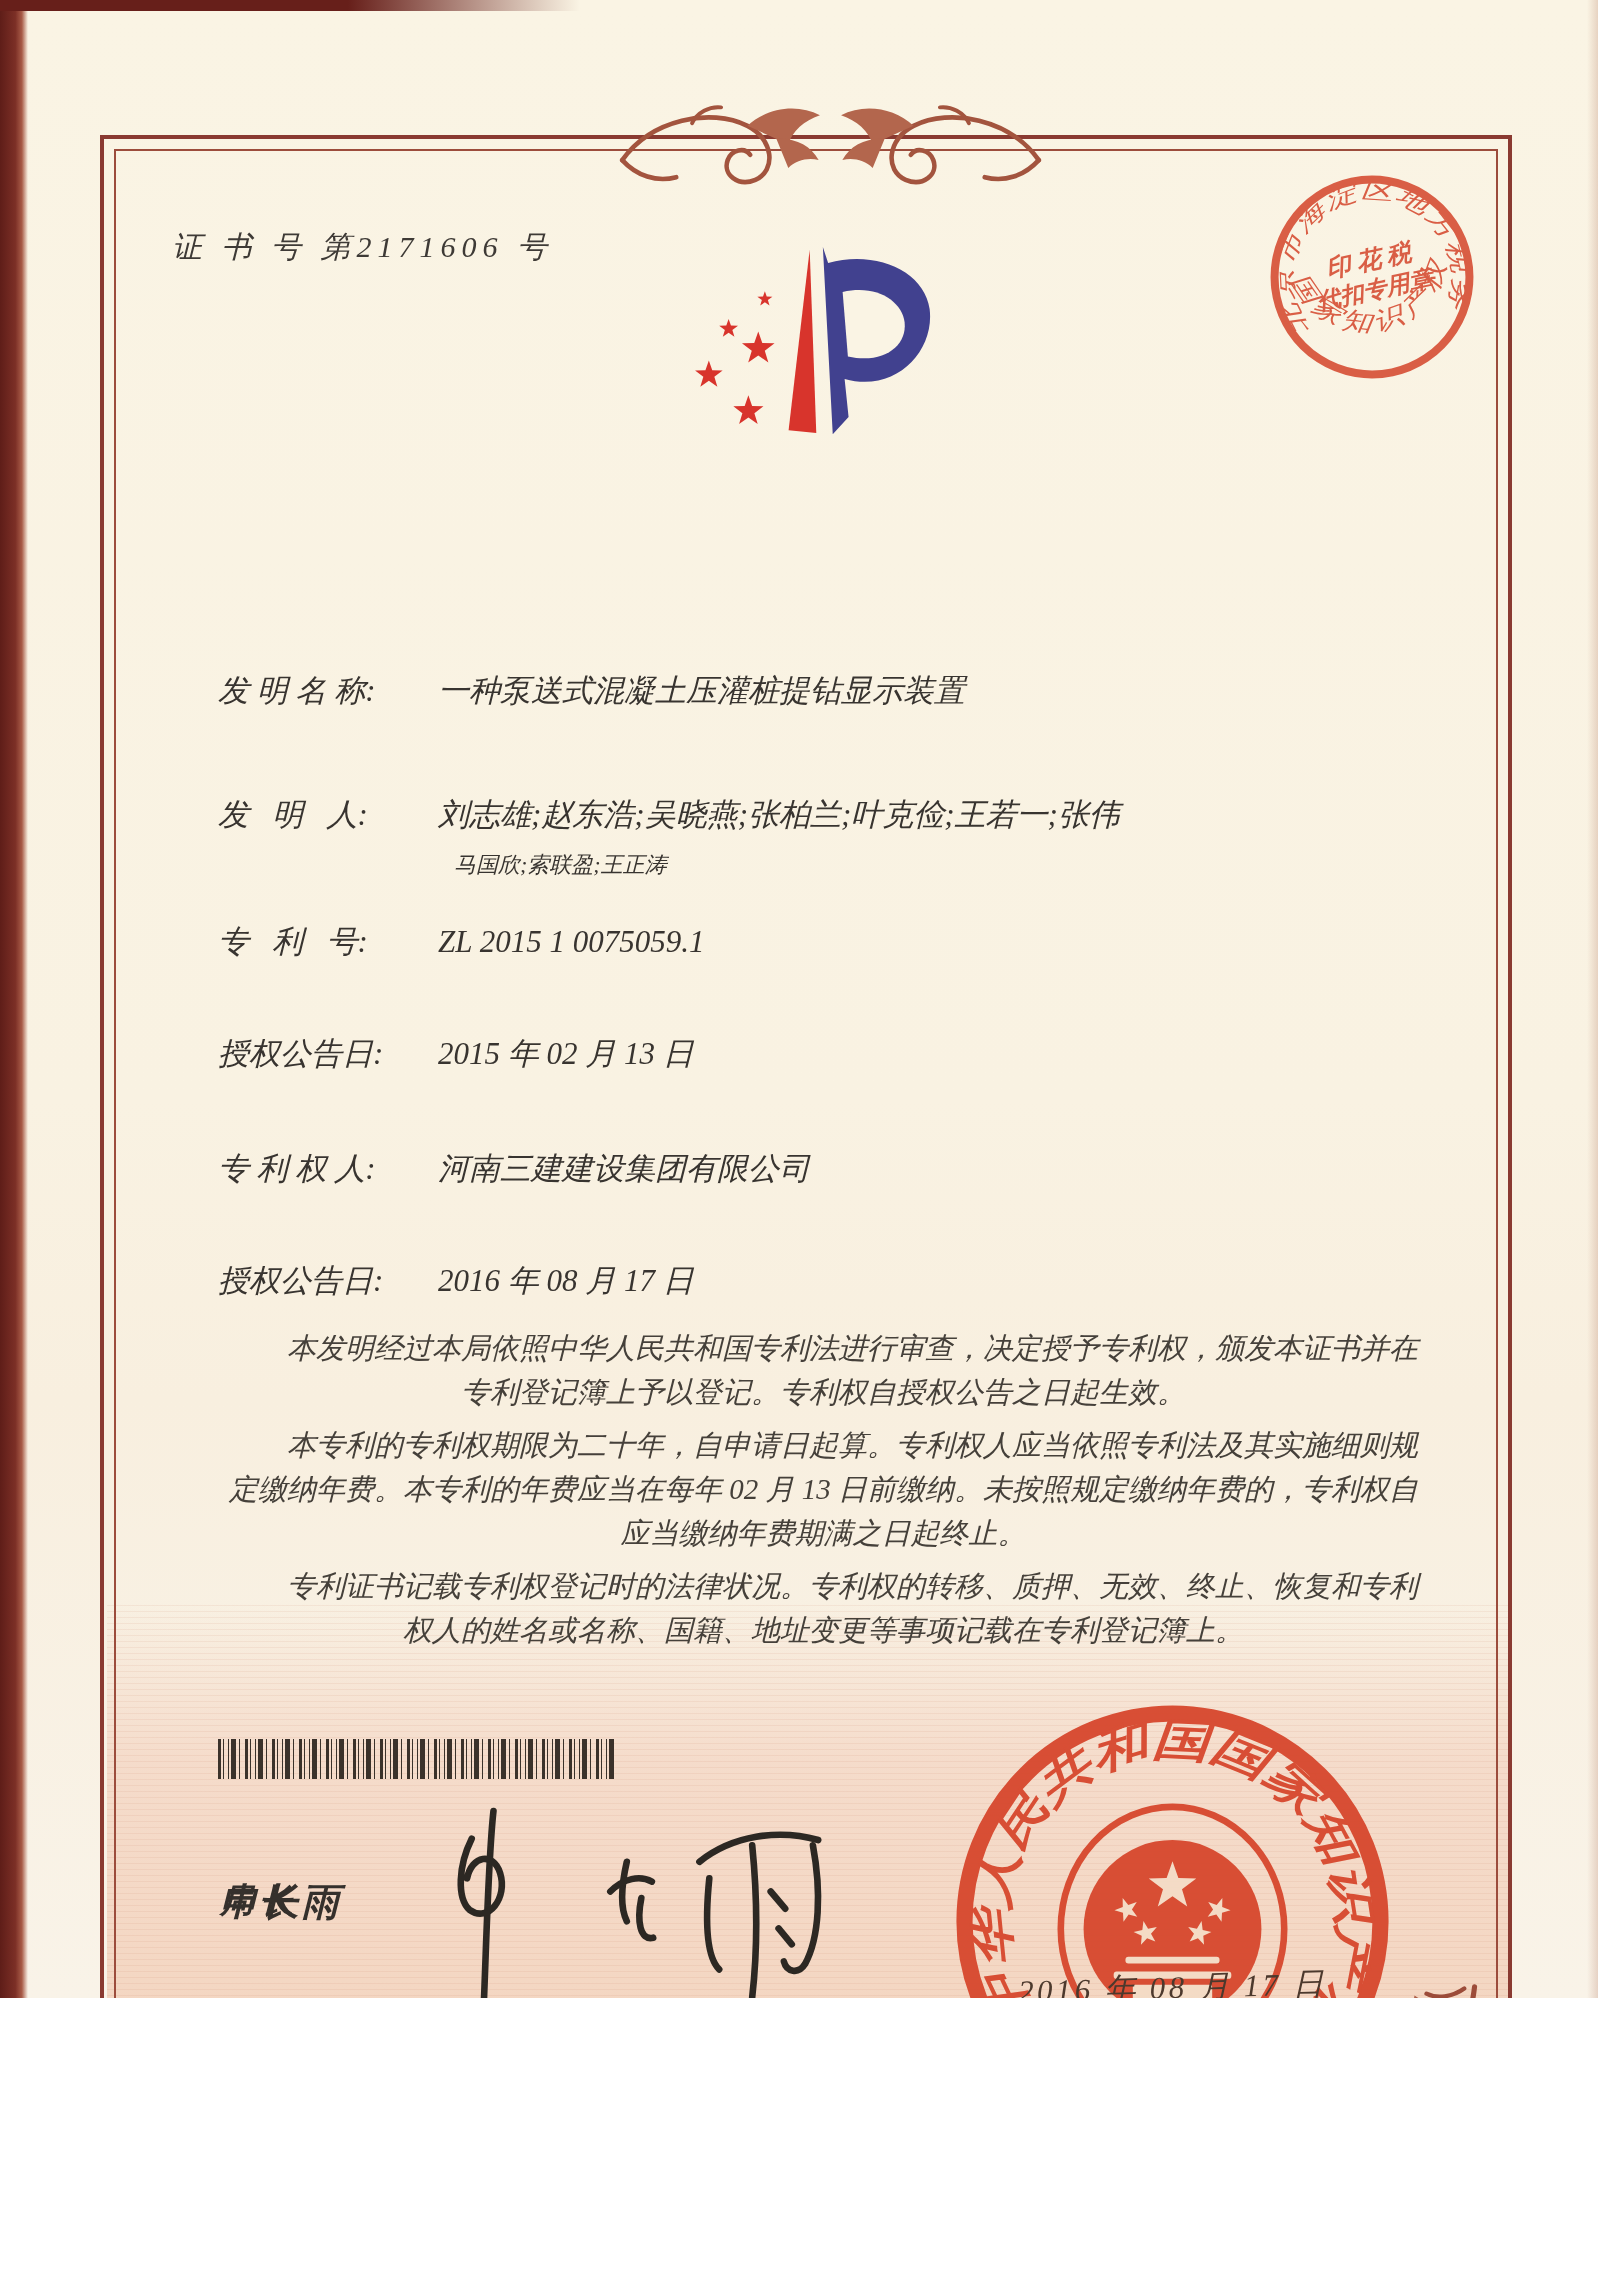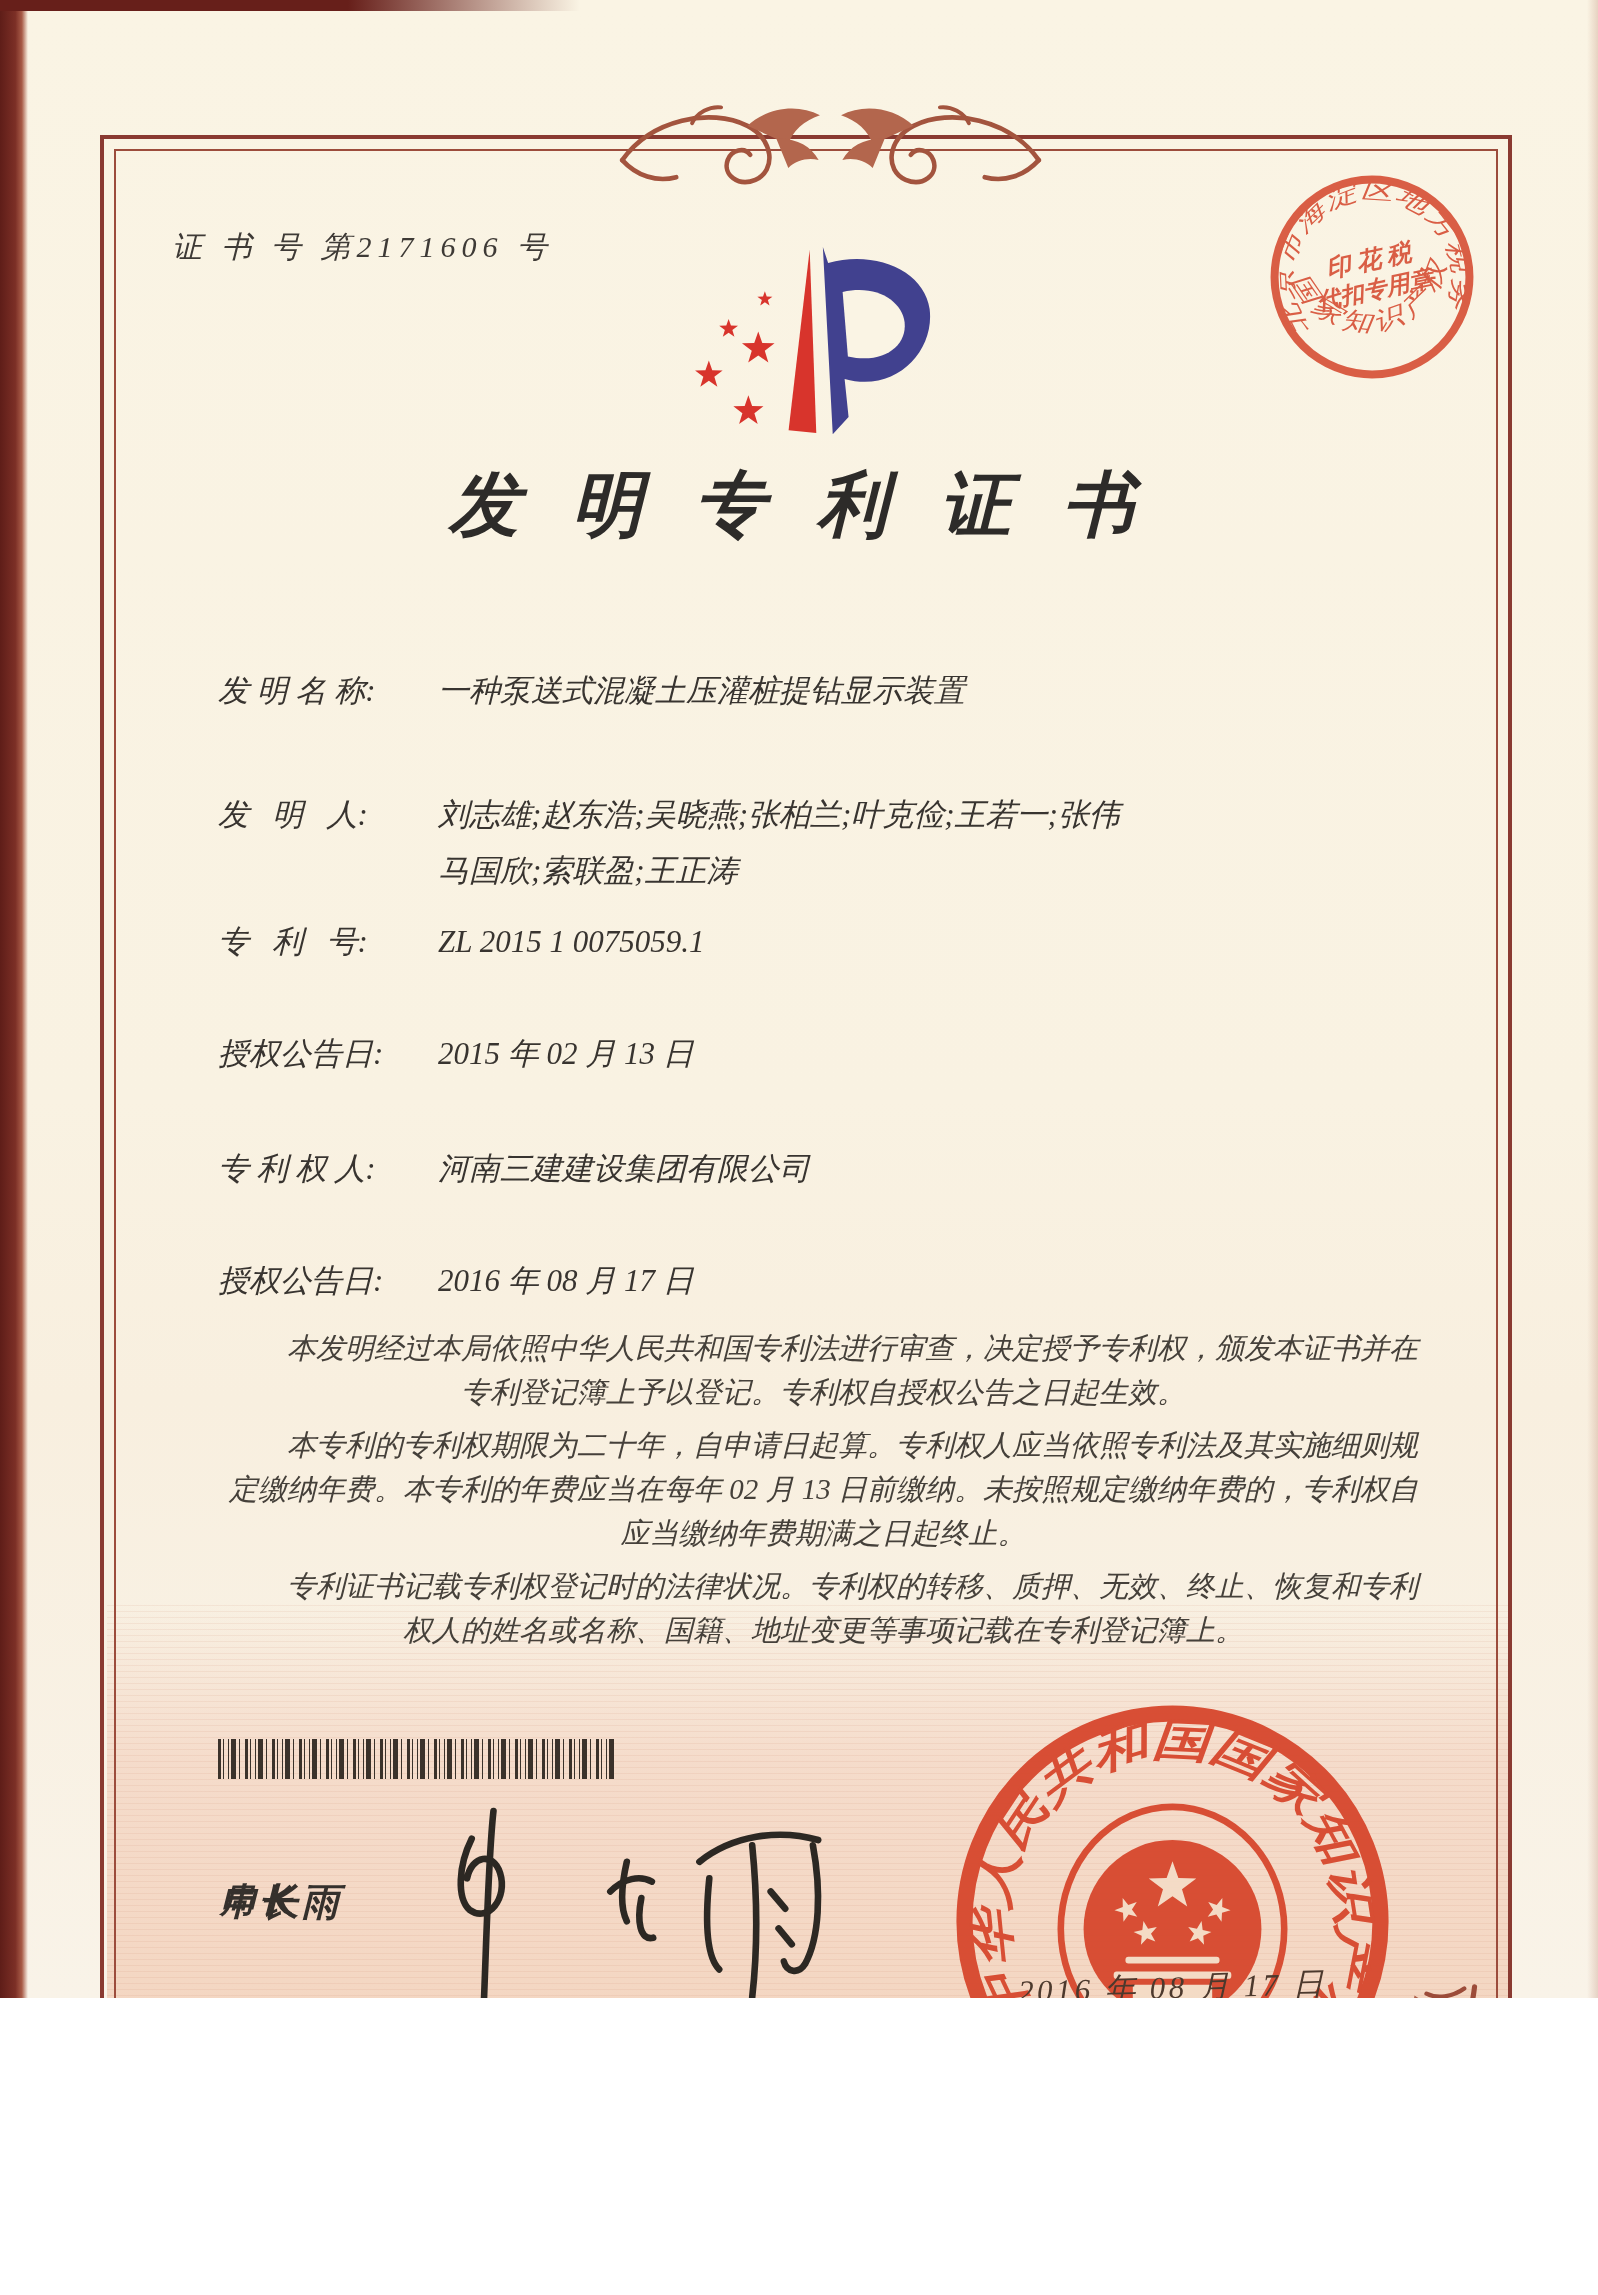--- a/index.html
+++ b/index.html
@@ -32,21 +32,21 @@
     border:2px solid #9c4c3c;z-index:2;}
   .orn{position:absolute;z-index:3;}
   
   .cert-no{position:absolute;left:172px;top:227px;font-size:30px;letter-spacing:6px;color:#3e3a36;z-index:4;}
   .logo{position:absolute;left:666px;top:237px;width:290px;height:206px;z-index:4;}
   .title{position:absolute;left:0;top:458px;width:1599px;text-align:center;font-size:71px;
     font-weight:bold;letter-spacing:17px;color:#2d2b29;z-index:4;}
   .row{position:absolute;left:218px;font-size:31px;color:#383430;z-index:4;}
   .row .label{display:inline-block;min-width:220px;white-space:pre;}
   .row .value{white-space:pre;}
-  .row2b{position:absolute;left:438px;font-size:31px;color:#383430;z-index:4;white-space:pre;}
+  .row2b{position:absolute;left:454px;font-size:22px;color:#383430;z-index:4;white-space:pre;}
   .paragraphs{position:absolute;left:218px;top:1326px;width:1211px;font-size:29px;
     line-height:44px;color:#45403a;z-index:4;}
   .paragraphs p{margin:0 0 9.2px 0;text-indent:58px;text-align:center;}
   .barcode{position:absolute;left:218px;top:1739px;width:398px;height:40px;z-index:4;
     background-image:repeating-linear-gradient(90deg,
       #3b322b 0 2.6px, rgba(0,0,0,0) 2.6px 4.6px,
       #3b322b 4.6px 6px, rgba(0,0,0,0) 6px 10px,
       #3b322b 10px 11.2px, rgba(0,0,0,0) 11.2px 13px,
       #3b322b 13px 18.5px, rgba(0,0,0,0) 18.5px 21px,
       #3b322b 21px 22.4px, rgba(0,0,0,0) 22.4px 27px);}
@@ -127,21 +127,20 @@
         <textPath href="#ts-top" textLength="600" lengthAdjust="spacingAndGlyphs">北京市海淀区地方税务局</textPath>
       </text>
       <text font-size="40" letter-spacing="6">
         <textPath href="#ts-bot" textLength="400" lengthAdjust="spacingAndGlyphs">国家知识产权局</textPath>
       </text>
       <text x="180" y="166" text-anchor="middle" font-size="40" font-weight="bold">印 花 税</text>
       <text x="180" y="214" text-anchor="middle" font-size="38" font-weight="bold">代扣专用章</text>
     </g>
   </svg>
 
-  <div class="title">发 明 专 利 证 书</div>
 
   <div class="row" style="top:670px">
     <span class="label">发 明 名 称: </span><span class="value">一种泵送式混凝土压灌桩提钻显示装置</span>
   </div>
   <div class="row" style="top:794px">
     <span class="label">发   明   人: </span><span class="value">刘志雄;赵东浩;吴晓燕;张柏兰;叶克俭;王若一;张伟</span>
   </div>
   <div class="row2b" style="top:850px">马国欣;索联盈;王正涛</div>
   <div class="row" style="top:921px">
     <span class="label">专   利   号: </span><span class="value">ZL 2015 1 0075059.1</span>

